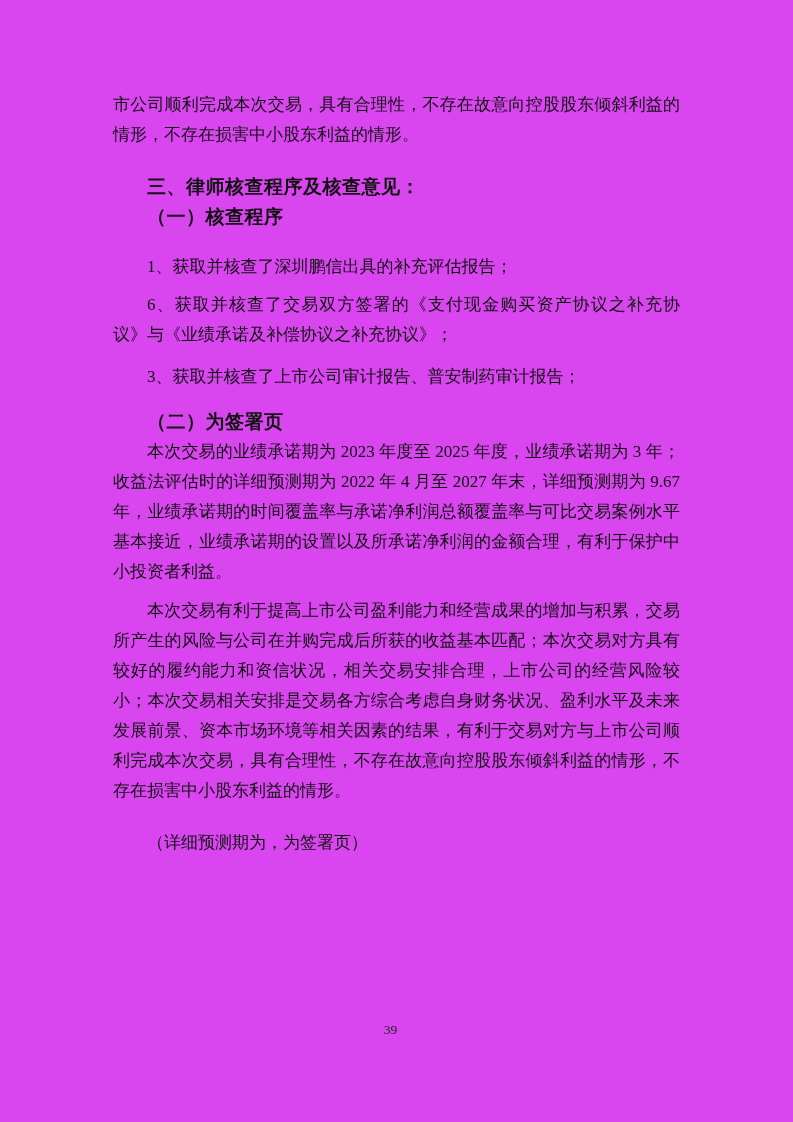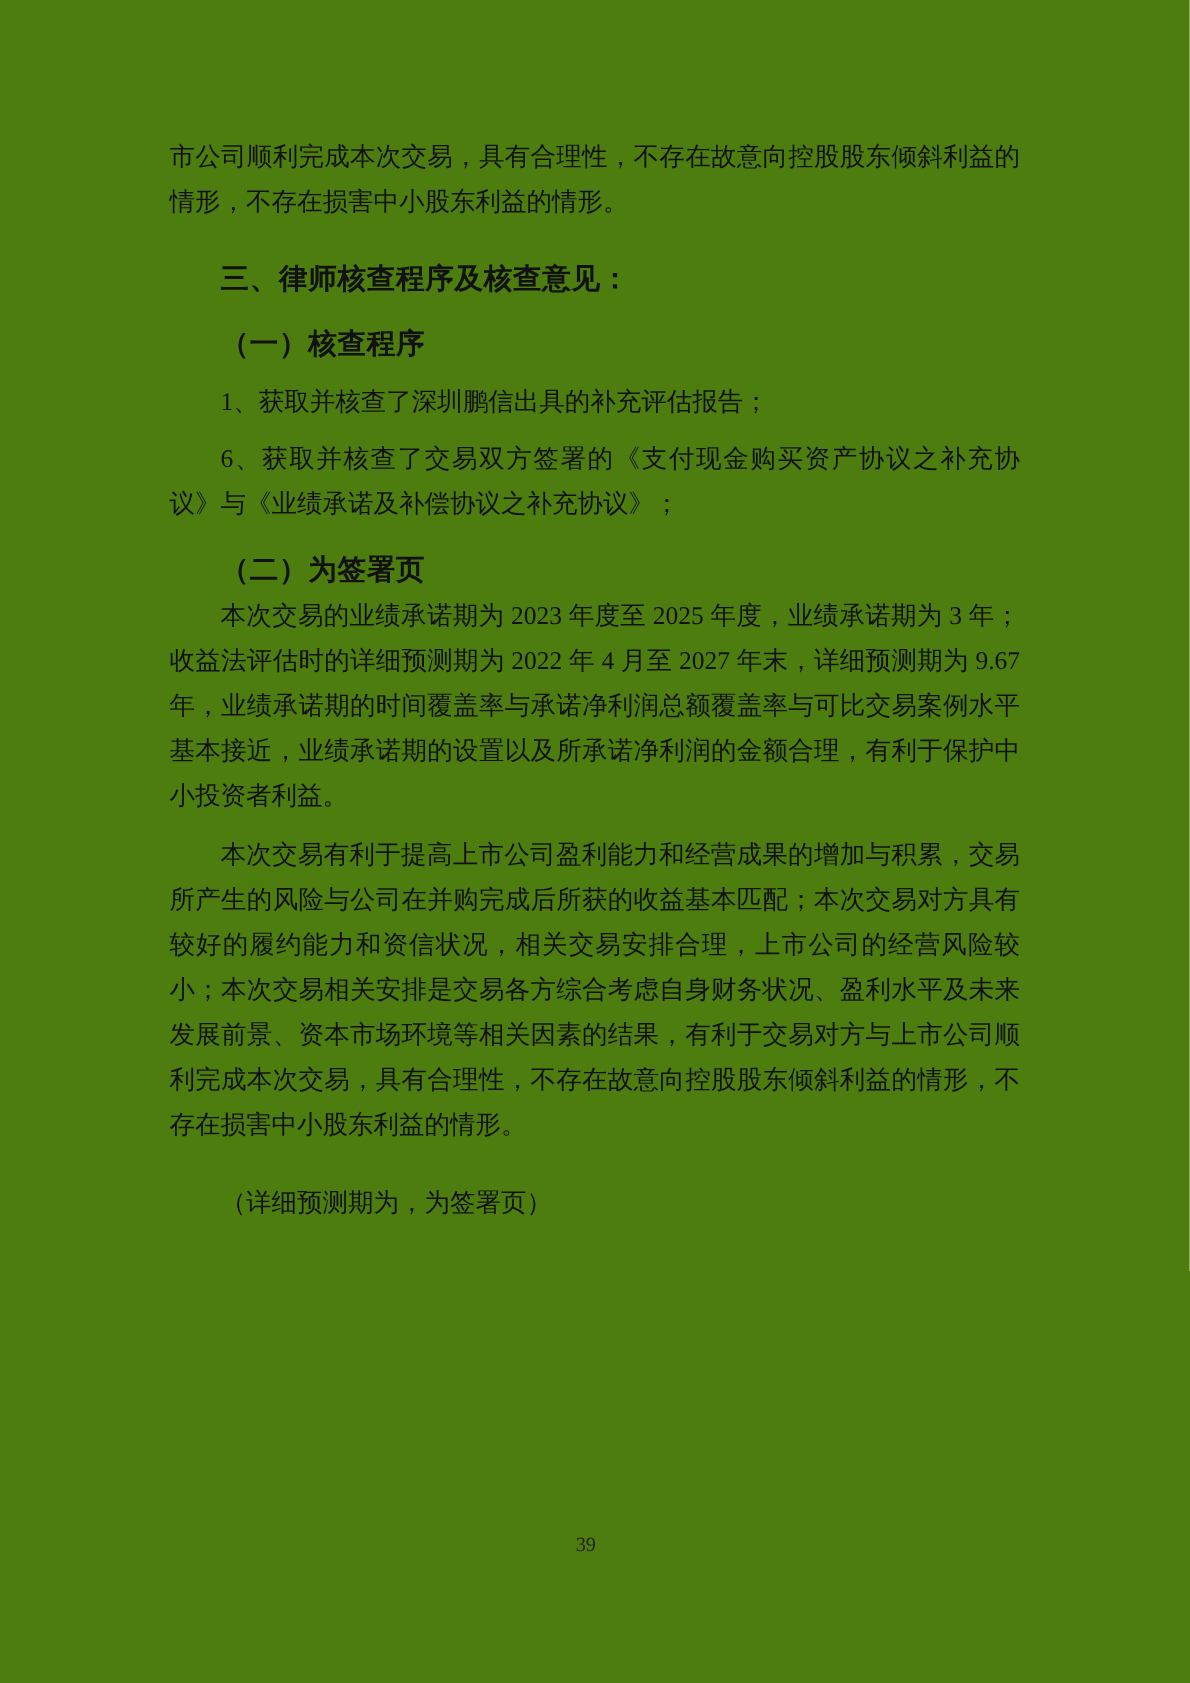--- a/index.html
+++ b/index.html
@@ -11,21 +11,21 @@
     width: 793px;
     height: 1122px;
     position: relative;
     font-family: "Liberation Serif", "DejaVu Serif", serif;
     color: #111111;
     overflow: hidden;
   }
   .page {
     position: absolute;
     inset: 0;
-    background: #4d7c0f;
+    background: #d946ef;
   }
   .content {
     position: absolute;
     left: 113px;
     top: 90px;
     width: 567px;
   }
   .body-text {
     font-size: 17px;
     line-height: 30px;
@@ -40,22 +40,22 @@
   .heading {
     font-weight: bold;
     font-size: 19px;
     line-height: 30px;
     margin: 0;
     text-indent: 34px;
     font-family: "Liberation Sans", "DejaVu Sans", sans-serif;
     letter-spacing: 0.5px;
   }
   .mt-sect      { margin-top: 22px; }
-  .mt-subsect   { margin-top: 13px; }
-  .mt-item-1st  { margin-top: 8px; }
+  .mt-subsect   { }
+  .mt-item-1st  { margin-top: 20px; }
   .mt-item      { margin-top: 8px; }
   .mt-item-last { margin-top: 12px; }
   .mt-concl-h   { margin-top: 15px; }
   .mt-para      { margin-top: 9px; }
   .mt-closing   { margin-top: 22px; }
   .page-footer {
     position: absolute;
     top: 1020px;
     left: 0;
     width: 781px;
@@ -74,20 +74,21 @@
     <p class="body-text">市公司顺利完成本次交易，具有合理性，不存在故意向控股股东倾斜利益的情形，不存在损害中小股东利益的情形。</p>
 
     <p class="heading mt-sect">三、律师核查程序及核查意见：</p>
 
     <p class="heading mt-subsect">（一）核查程序</p>
 
     <p class="body-text indent mt-item-1st">1、获取并核查了深圳鹏信出具的补充评估报告；</p>
 
     <p class="body-text indent mt-item">6、获取并核查了交易双方签署的《支付现金购买资产协议之补充协议》与《业绩承诺及补偿协议之补充协议》；</p>
 
+    <p class="body-text indent mt-item-last">3、获取并核查了上市公司审计报告、普安制药审计报告；</p>
 
     <p class="heading mt-concl-h">（二）为签署页</p>
 
     <p class="body-text indent">本次交易的业绩承诺期为 2023 年度至 2025 年度，业绩承诺期为 3 年；收益法评估时的详细预测期为 2022 年 4 月至 2027 年末，详细预测期为 9.67 年，业绩承诺期的时间覆盖率与承诺净利润总额覆盖率与可比交易案例水平基本接近，业绩承诺期的设置以及所承诺净利润的金额合理，有利于保护中小投资者利益。</p>
 
     <p class="body-text indent mt-para">本次交易有利于提高上市公司盈利能力和经营成果的增加与积累，交易所产生的风险与公司在并购完成后所获的收益基本匹配；本次交易对方具有较好的履约能力和资信状况，相关交易安排合理，上市公司的经营风险较小；本次交易相关安排是交易各方综合考虑自身财务状况、盈利水平及未来发展前景、资本市场环境等相关因素的结果，有利于交易对方与上市公司顺利完成本次交易，具有合理性，不存在故意向控股股东倾斜利益的情形，不存在损害中小股东利益的情形。</p>
 
     <p class="body-text indent mt-closing">（详细预测期为，为签署页）</p>
 
   </div>

